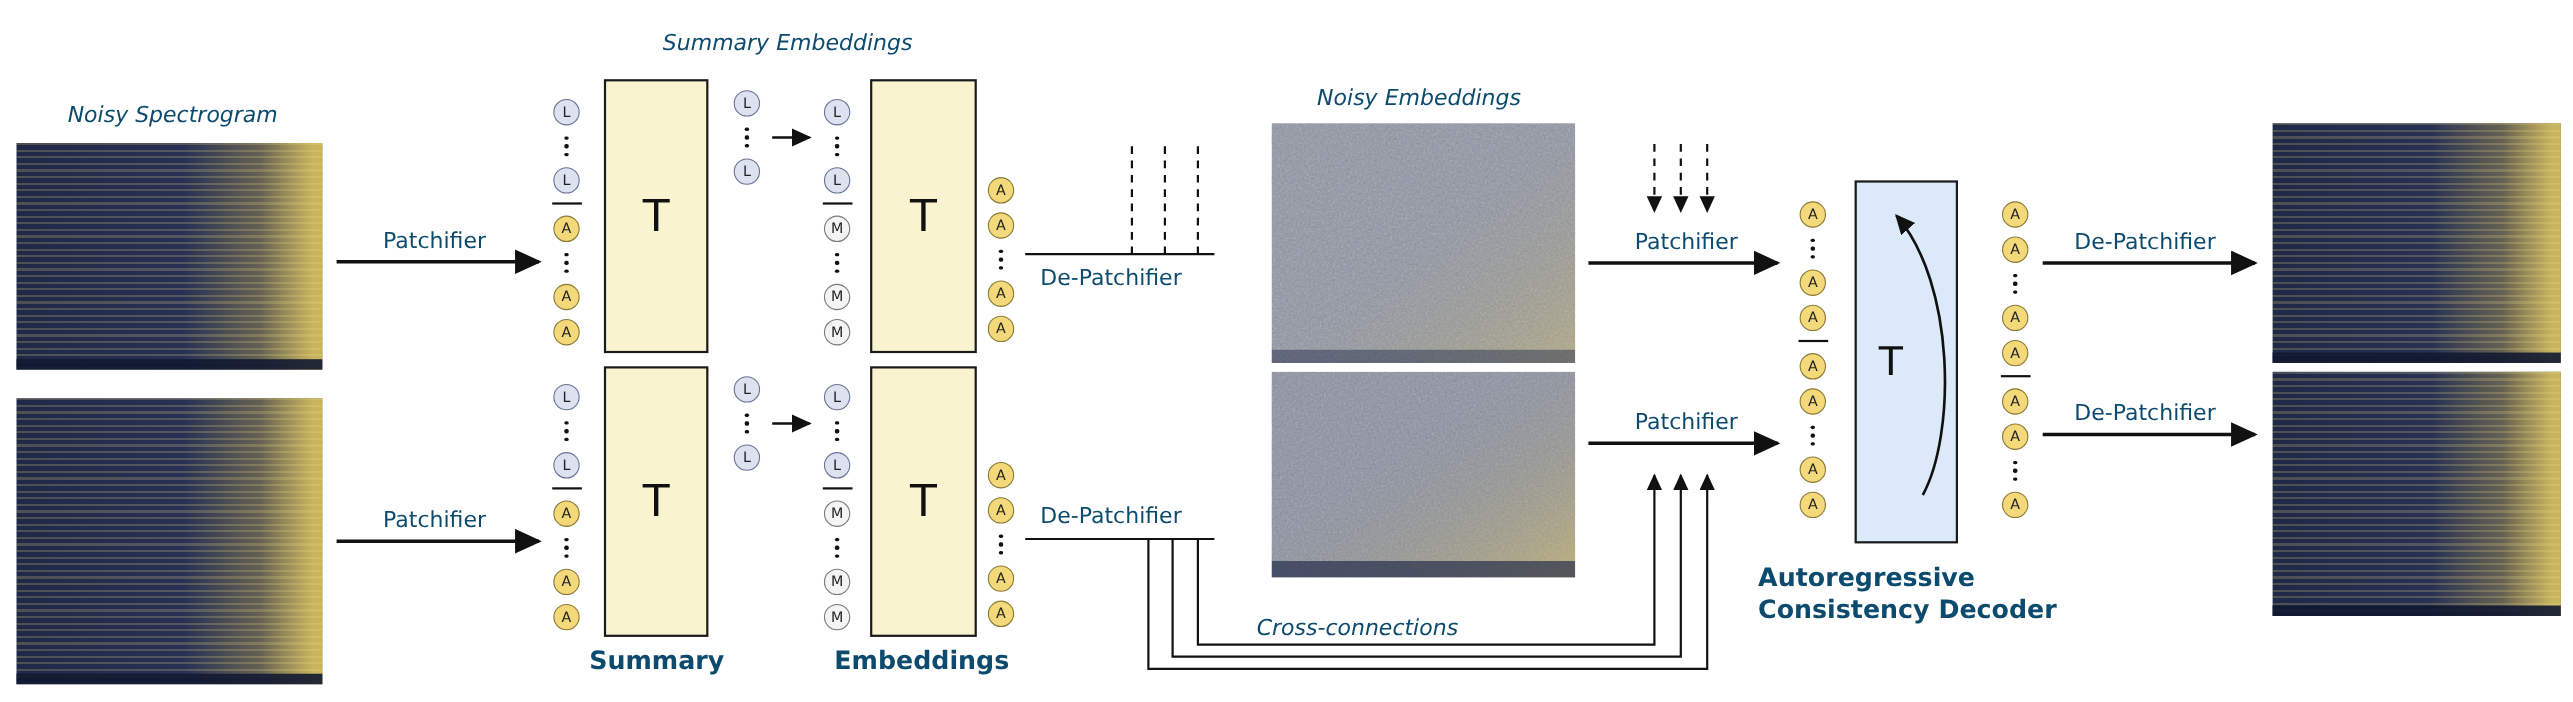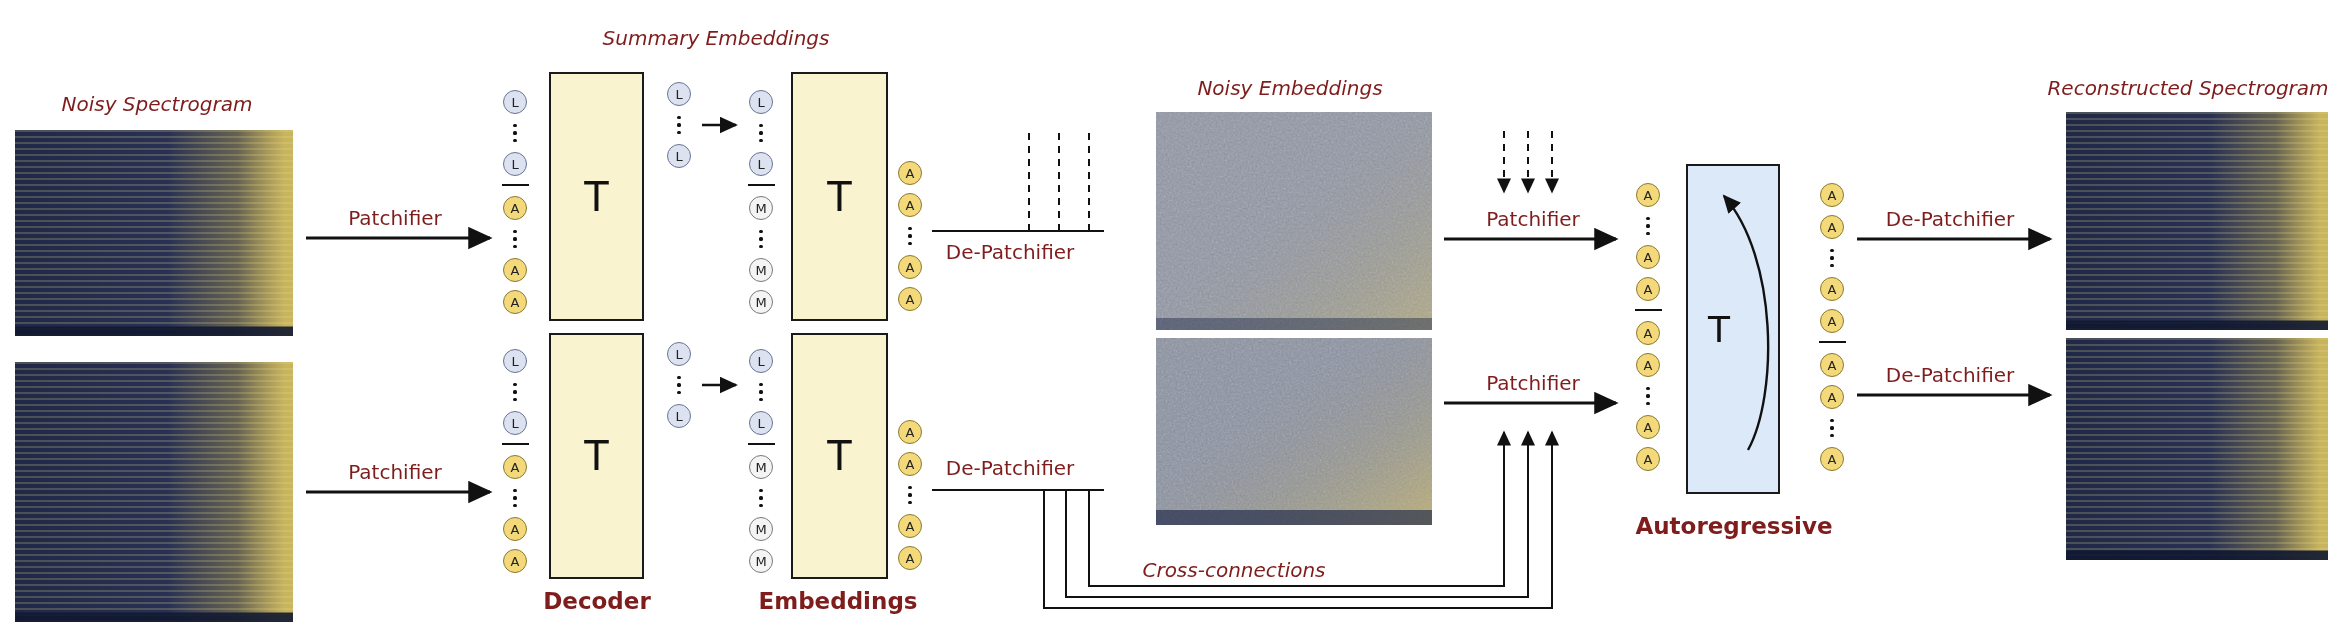--- a/index.html
+++ b/index.html
@@ -9,21 +9,21 @@
     font-family:"DejaVu Sans", sans-serif; color:#111; overflow:hidden;
   }
   .spec { position:absolute; }
   .spec-clean {
     background:
       linear-gradient(to top, rgba(16,24,48,0.9) 0px, rgba(16,24,48,0.9) 9px, rgba(0,0,0,0) 10px),
       repeating-linear-gradient(to bottom, rgba(238,220,132,0.22) 0px, rgba(238,220,132,0.22) 2px, rgba(0,0,0,0) 2px, rgba(0,0,0,0) 6px),
       linear-gradient(to right, rgba(0,0,0,0) 55%, rgba(160,145,75,0.45) 80%, rgba(214,192,96,0.9) 97%),
       linear-gradient(90deg, #1f2847 0%, #283154 55%, #343b58 80%, #4a4c58 100%);
   }
-  .lbl { position:absolute; white-space:nowrap; transform:translateX(-50%); font-size:20px; color:#7f1d1d; }
+  .lbl { position:absolute; white-space:nowrap; transform:translateX(-50%); font-size:20px; color:#0c4a6e; }
   .lbl.it { font-style:italic; }
   .lbl.bold { font-weight:bold; font-size:23px; }
   .lbl.two-line { line-height:1.28; }
   .tblock {
     position:absolute; border:2.2px solid #1a1a1a;
     display:flex; align-items:center; justify-content:center;
   }
   .tblock.yellow { background:#FAF3CF; }
   .tblock.blue { background:#DCE9F8; justify-content:flex-start; padding-left:20px; }
   .tletter { font-size:40px; color:#111; }
@@ -88,36 +88,36 @@
     <rect width="276" height="187" fill="url(#tint-b)"></rect>
     <rect y="172" width="276" height="15" fill="#1d2747" opacity="0.65"></rect>
   </svg>
 
   <div class="spec spec-clean" style="left:2066px;top:112px;width:262px;height:218px"></div>
   <div class="spec spec-clean" style="left:2066px;top:338px;width:262px;height:222px"></div>
 
   <div class="lbl it" style="left:157px;top:92px">Noisy Spectrogram</div>
   <div class="lbl it" style="left:716px;top:26px">Summary Embeddings</div>
   <div class="lbl it" style="left:1290px;top:76px">Noisy Embeddings</div>
-  <div class="lbl it" style="left:2188px;top:76px">Reconstructed Spectrogram</div>
   <div class="lbl it" style="left:1234px;top:558px">Cross-connections</div>
 
   <div class="lbl" style="left:395px;top:206px">Patchifier</div>
   <div class="lbl" style="left:395px;top:460px">Patchifier</div>
   <div class="lbl" style="left:1533px;top:207px">Patchifier</div>
   <div class="lbl" style="left:1533px;top:371px">Patchifier</div>
   <div class="lbl" style="left:1010px;top:240px">De-Patchifier</div>
   <div class="lbl" style="left:1010px;top:456px">De-Patchifier</div>
   <div class="lbl" style="left:1950px;top:207px">De-Patchifier</div>
   <div class="lbl" style="left:1950px;top:363px">De-Patchifier</div>
 
-  <div class="lbl bold" style="left:597px;top:588px">Decoder</div>
+  <div class="lbl bold" style="left:597px;top:588px">Summary</div>
   <div class="lbl bold" style="left:838px;top:588px">Embeddings</div>
   <div class="lbl bold two-line" style="left:1734px;top:512px">
     <div>Autoregressive</div>
+    <div>Consistency Decoder</div>
   </div>
 
   <div class="tblock yellow" style="left:549px;top:72px;width:95px;height:249px">
     <span class="tletter">T</span>
   </div>
   <div class="tblock yellow" style="left:549px;top:333px;width:95px;height:246px">
     <span class="tletter">T</span>
   </div>
   <div class="tblock yellow" style="left:791px;top:72px;width:97px;height:249px">
     <span class="tletter">T</span>

